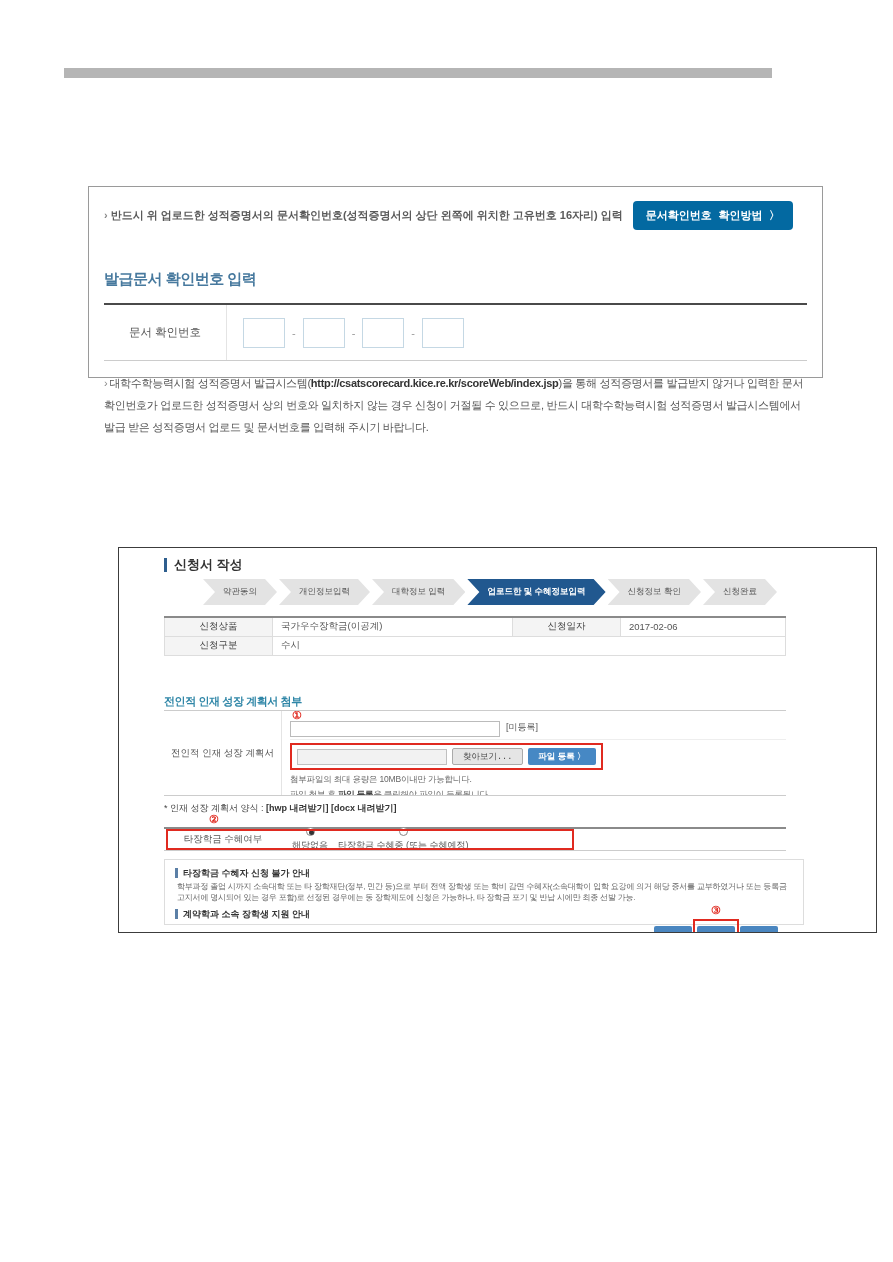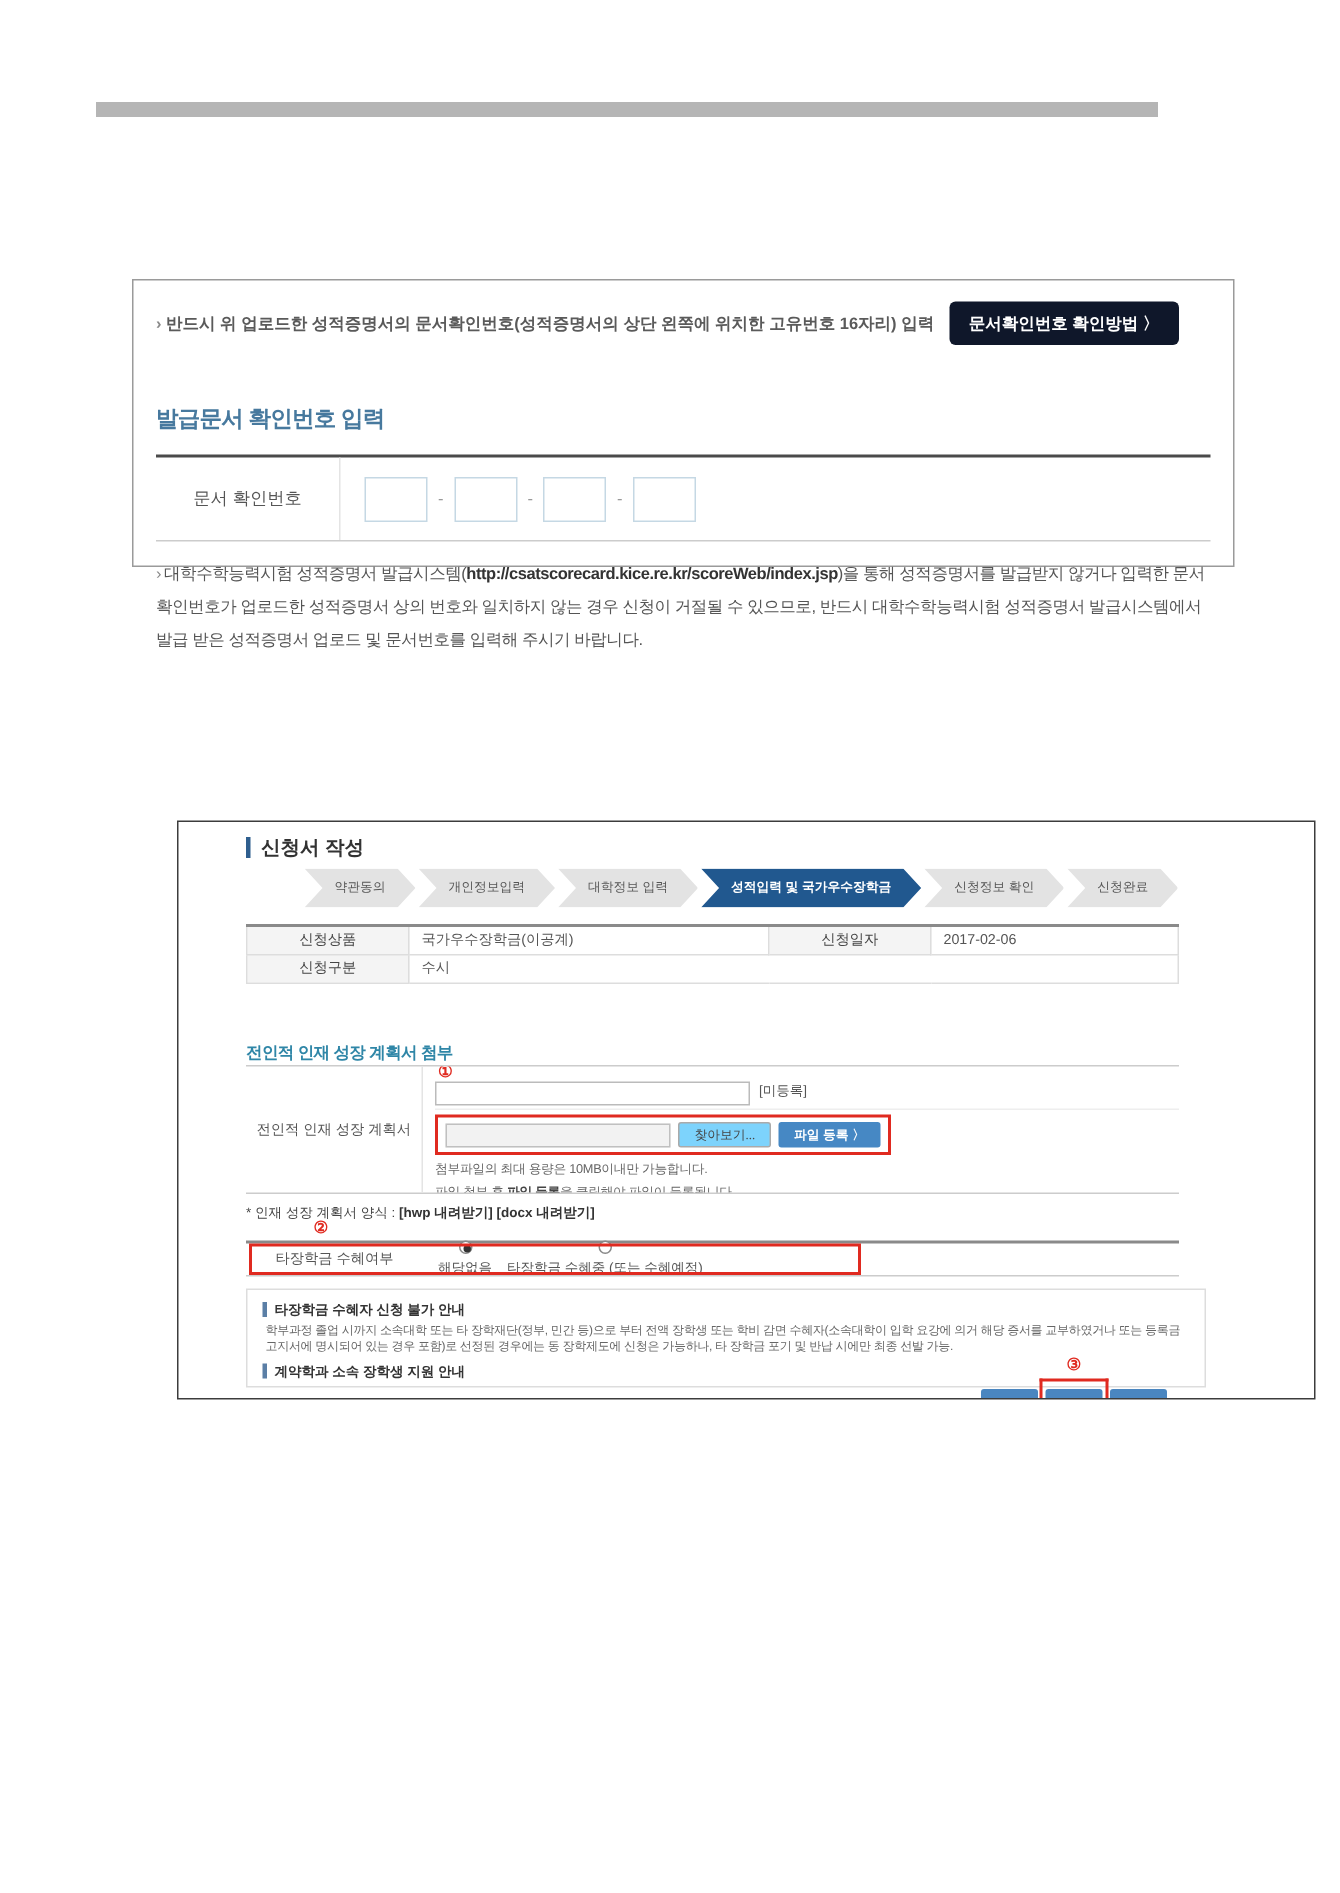--- a/index.html
+++ b/index.html
@@ -13,23 +13,23 @@
 
   
   .verify-box {
     position:absolute; left:88px; top:186px; width:735px; height:192px;
     border:1px solid #9a9a9a; background:#fff; padding:14px 15px 0 15px;
   }
   .vb-line1 { display:flex; align-items:center; gap:10px; }
   .vb-line1 .txt { font-size:11px; font-weight:700; color:#5a5a5a; white-space:nowrap; }
   .vb-line1 .bullet { color:#888; margin-right:3px; }
   .btn-method {
-    background:#0f172a; color:#fff; border:none; border-radius:4px;
+    background:#0369a1; color:#fff; border:none; border-radius:4px;
     font-size:11px; font-weight:700; padding:7px 13px; white-space:nowrap; cursor:pointer;
-    font-family:Liberation Sans, sans-serif;
+    font-family:Liberation Mono, monospace;
   }
   .vb-title { margin-top:40px; color:#47799e; font-size:15px; font-weight:700; letter-spacing:-0.5px; }
   .vb-table {
     margin-top:14px; border-top:2px solid #4a4a4a; border-bottom:1px solid #cccccc;
     height:58px; display:flex; align-items:stretch;
   }
   .vb-label { width:122px; display:flex; align-items:center; justify-content:center;
     font-size:11.5px; color:#555; }
   .vb-inputs { flex:1; display:flex; align-items:center; gap:7px; padding-left:16px;
     border-left:1px solid #e4e4e4; }
@@ -73,23 +73,23 @@
   .attach-content { flex:1; padding:10px 0 0 8px; position:relative; }
   .ann { color:#e02a20; font-size:11px; font-weight:700; line-height:11px; }
   .ann-1 { position:absolute; top:-1px; left:10px; z-index:2; }
   .file-row1 { display:flex; gap:6px; border-bottom:1px solid #eeeeee;
     padding-bottom:2px; }
   .name-input { width:210px; height:16px; border:1px solid #bbbbbb; background:#fff; font-size:9px; }
   .unreg { font-size:9px; color:#555; }
   .red-upload { display:inline-flex; align-items:center; gap:5px; border:2px solid #e02a20;
     padding:3px 5px; margin-top:3px; }
   .file-input { width:150px; height:16px; border:1px solid #c0c0c0; background:#f2f2f2; }
-  .btn-browse { height:17px; font-size:8.5px; color:#444; background:#7dd3fc;
+  .btn-browse { height:17px; font-size:8.5px; color:#444; background:#e5e5e5;
     border:1px solid #aaaaaa; border-radius:2px; padding:0 10px; cursor:pointer;
-    font-family:Liberation Serif, serif; }
+    font-family:Liberation Mono, monospace; }
   .btn-register { height:17px; font-size:8.5px; color:#fff; font-weight:700; background:#4688c4;
     border:none; border-radius:2px; padding:0 10px; cursor:pointer;
     font-family:"Liberation Sans", sans-serif; }
   .help { font-size:8.5px; color:#666; line-height:12px; margin-top:3px; letter-spacing:-0.2px; }
   .help b { color:#444; }
 
   .format-note { position:absolute; top:254px; left:45px; font-size:9px; color:#444;
     white-space:nowrap; }
   .format-note b { color:#333; }
   .ann-2 { position:absolute; top:266px; left:90px; }
@@ -151,21 +151,21 @@
 </div>
 
 <div class="form-box">
 
   <div class="fb-title">신청서 작성</div>
 
   <div class="wizard">
     <div class="step">약관동의</div>
     <div class="step">개인정보입력</div>
     <div class="step">대학정보 입력</div>
-    <div class="step active">성적입력 및 국가우수장학금</div>
+    <div class="step active">업로드한 및 수혜정보입력</div>
     <div class="step">신청정보 확인</div>
     <div class="step">신청완료</div>
   </div>
 
   <table class="info-table">
     <tbody>
     <tr>
       <td class="lbl">신청상품</td>
       <td class="val-wide">국가우수장학금(이공계)</td>
       <td class="lbl">신청일자</td>

